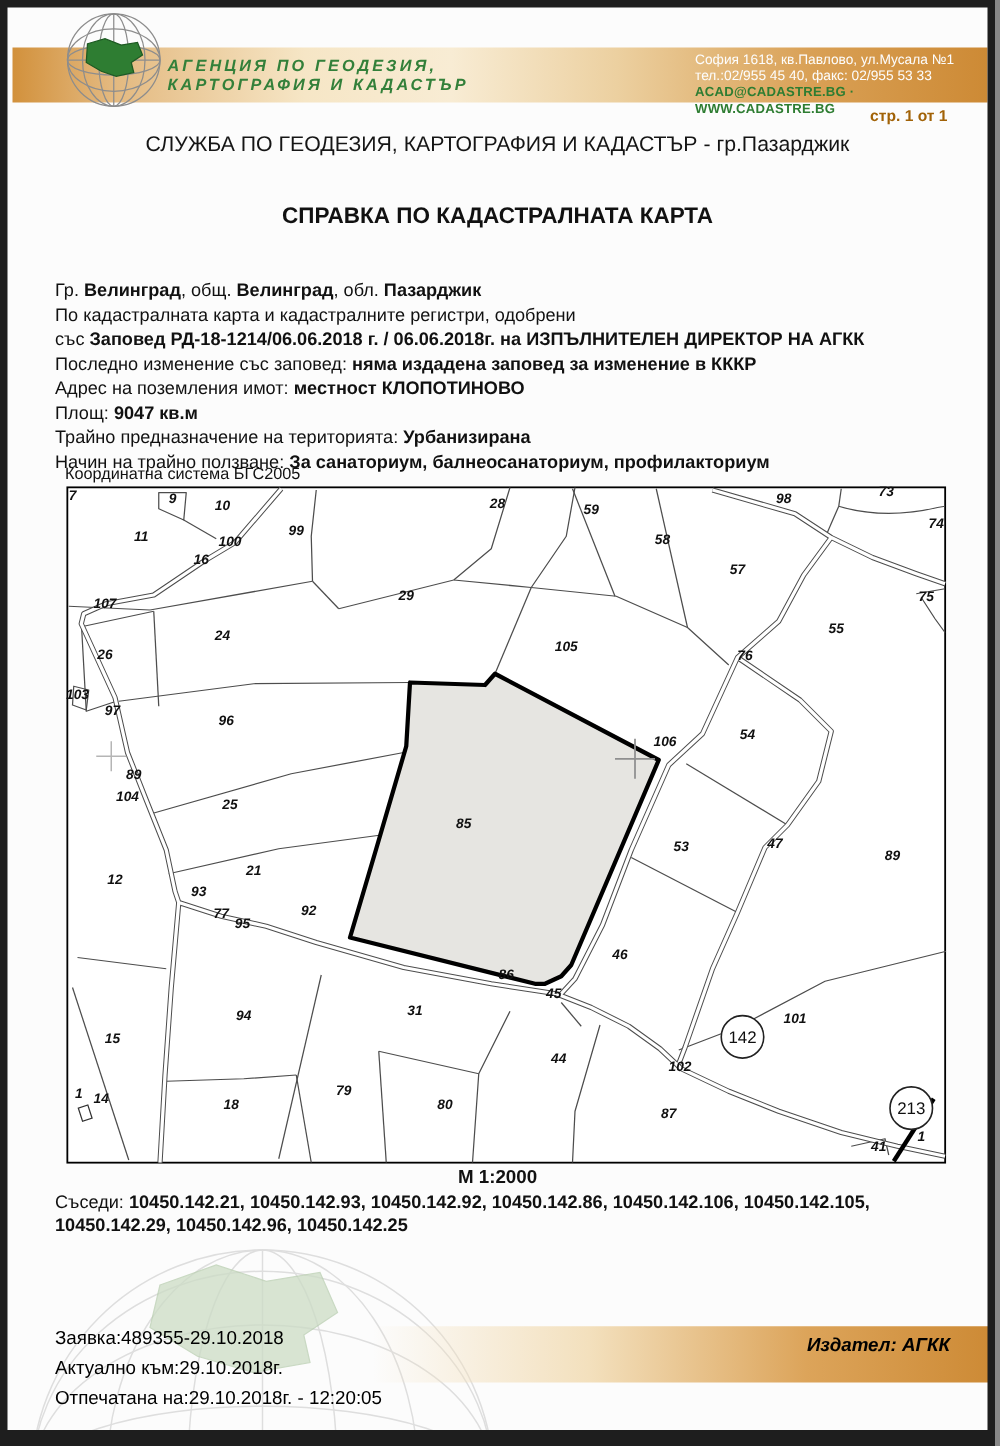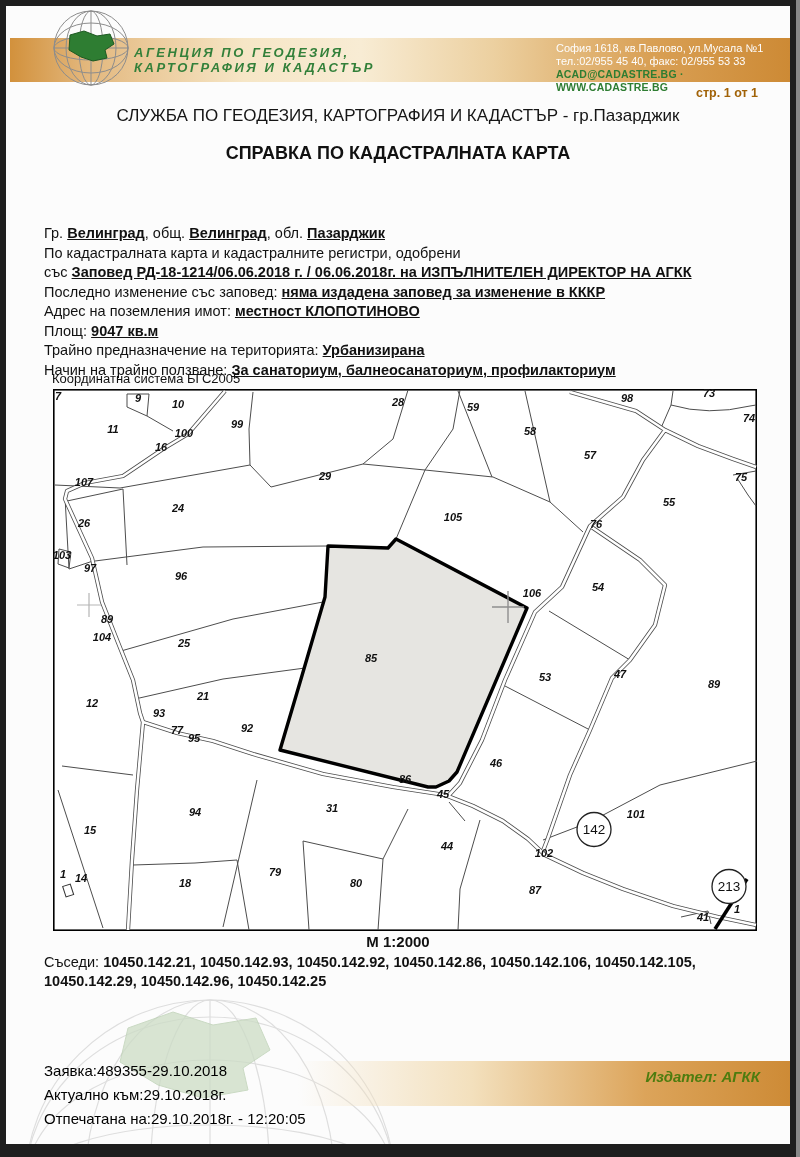--- a/index.html
+++ b/index.html
@@ -13,44 +13,44 @@
         background:linear-gradient(to right,#d2913c 0%,#e3b87e 10%,#f6e6c6 30%,#f8ecd4 45%,#ecd0a0 62%,#d9a055 82%,#cd8a35 100%);}
   .logo{position:absolute;left:50px;top:8px;z-index:2;}
   .agency{position:absolute;left:134px;top:45px;z-index:3;color:#33803a;font-weight:bold;font-style:italic;
           font-size:13px;letter-spacing:2.5px;line-height:15px;}
   .contact{position:absolute;left:556px;top:42px;z-index:3;font-size:11px;line-height:13px;color:#fdfdfd;}
   .contact .mail{color:#2e7d32;font-weight:bold;font-size:10.5px;letter-spacing:.2px;}
   .pagenote{position:absolute;right:38px;top:86px;font-size:12.5px;font-weight:bold;color:#a16207;}
 
   
   .office{position:absolute;left:0;top:106px;width:100%;text-align:center;font-size:17px;color:#151515;}
-  .doctitle{position:absolute;left:0;top:143px;width:100%;text-align:center;font-size:18px;font-weight:bold;}
+  .doctitle{position:absolute;left:0;top:162px;width:100%;text-align:center;font-size:18px;font-weight:bold;}
   .subject{position:absolute;left:0;top:195px;width:100%;text-align:center;font-size:14.5px;}
   .subject .b{font-weight:bold;}
 
   
   .details{position:absolute;left:44px;top:224px;font-size:14.5px;line-height:19.5px;}
-  .details .b{font-weight:bold;text-decoration:underline;}
+  .details .b{font-weight:bold;}
 
   
   .coordsys{position:absolute;left:52px;top:371px;font-size:13px;}
   .mapwrap{position:absolute;left:53px;top:389px;}
   .scale{position:absolute;left:0;top:933px;width:100%;text-align:center;font-size:15px;font-weight:bold;}
   .neighbors{position:absolute;left:44px;top:953px;width:712px;font-size:14.5px;line-height:19px;}
   .neighbors .b{font-weight:bold;}
 
   svg text.plbl{font-family:"Liberation Sans","DejaVu Sans",sans-serif;font-size:11px;font-weight:bold;
                 font-style:italic;fill:#101010;text-anchor:middle;}
   svg text.clbl{font-family:"Liberation Sans","DejaVu Sans",sans-serif;font-size:13.5px;fill:#101010;text-anchor:middle;}
 
   
   .wm{position:absolute;left:8px;top:990px;z-index:0;}
   .fband{position:absolute;left:298px;top:1061px;width:496px;height:45px;z-index:1;
          background:linear-gradient(to right,rgba(250,245,235,0) 0%,#f3e0bd 35%,#dca45a 70%,#cd8a35 100%);}
-  .issuer{position:absolute;right:36px;top:1068px;z-index:2;font-size:15px;font-style:italic;font-weight:bold;color:#4d7c0f;}
+  .issuer{position:absolute;right:36px;top:1068px;z-index:2;font-size:15px;font-style:italic;font-weight:bold;color:#000000;}
   .fline{position:absolute;left:44px;z-index:2;font-size:15px;color:#000000;}
   .f1{top:1062px;} .f2{top:1086px;} .f3{top:1110px;}
 </style>
 </head>
 <body>
 
 <div class="page">
   <div class="frame"></div>
 
   <div class="band"></div>

